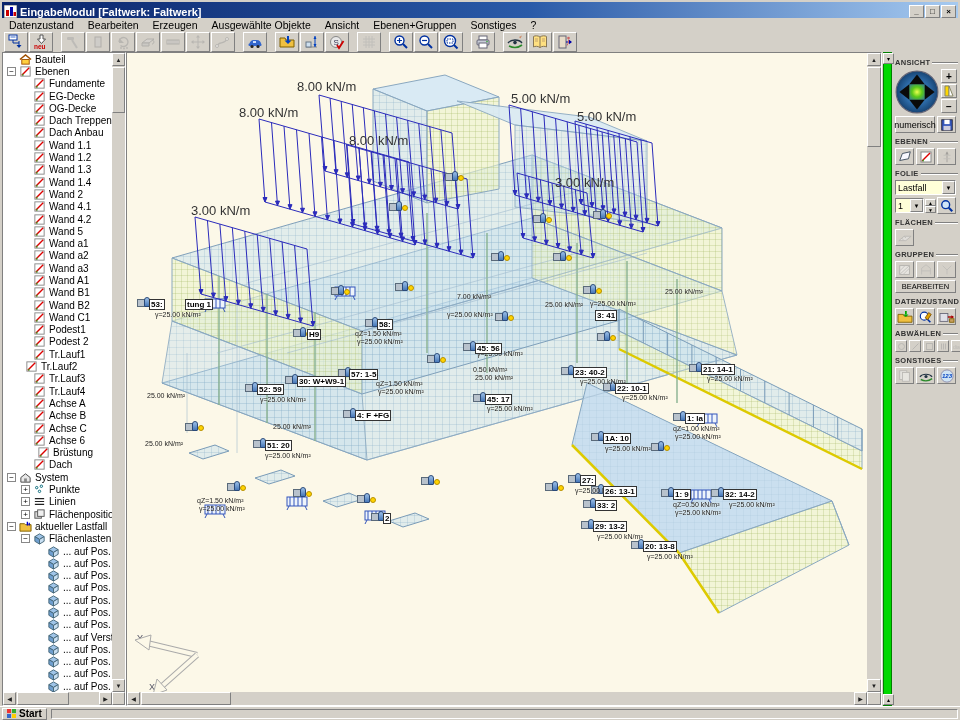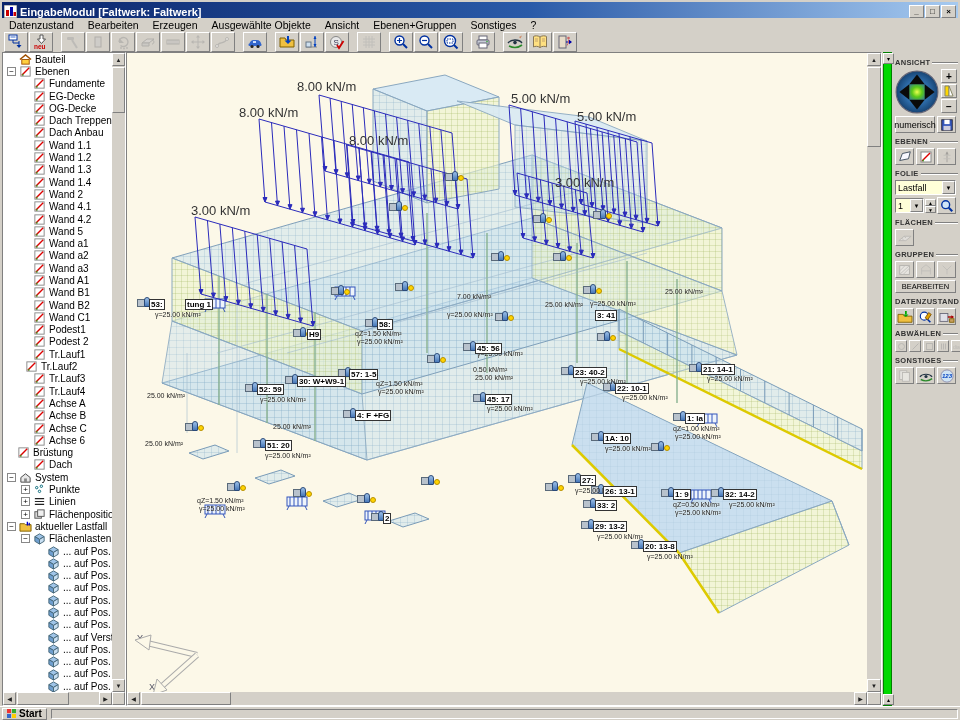--- a/index.html
+++ b/index.html
@@ -546,21 +546,21 @@
         </div>
         <div class="trow" style="padding-left: 18px;">
           <span style="width:12px;flex:none"></span>
           <span class="ticon"><svg viewBox="0 0 14 14">
               <rect x="2" y="2" width="10" height="10" fill="#fff" stroke="#888"></rect>
               <path d="M3 11L11 3" stroke="#d00" stroke-width="1.5"></path>
               <path d="M3 11l2 .5L4.5 9z" fill="#2a2"></path>
             </svg></span>
           <span>Achse 6</span>
         </div>
-        <div class="trow" style="padding-left: 2px;">
+        <div class="trow" style="padding-left: 22px;">
           <span style="width:12px;flex:none"></span>
           <span class="ticon"><svg viewBox="0 0 14 14">
               <rect x="2" y="2" width="10" height="10" fill="#fff" stroke="#888"></rect>
               <path d="M3 11L11 3" stroke="#d00" stroke-width="1.5"></path>
               <path d="M3 11l2 .5L4.5 9z" fill="#2a2"></path>
             </svg></span>
           <span>Brüstung</span>
         </div>
         <div class="trow" style="padding-left: 18px;">
           <span style="width:12px;flex:none"></span>

